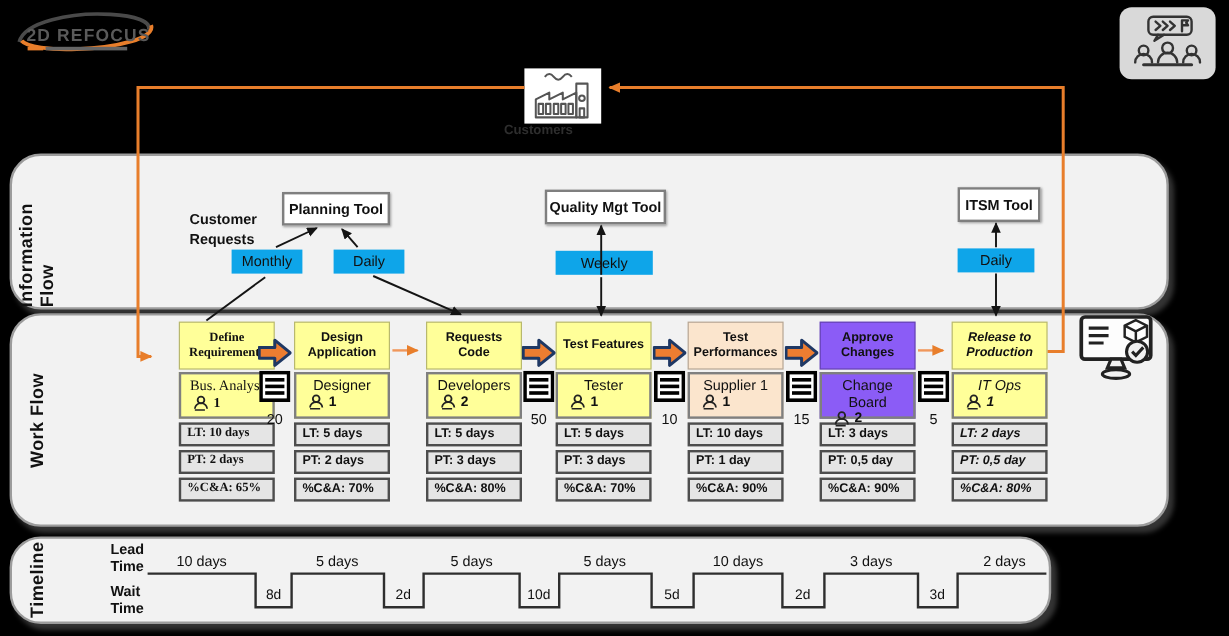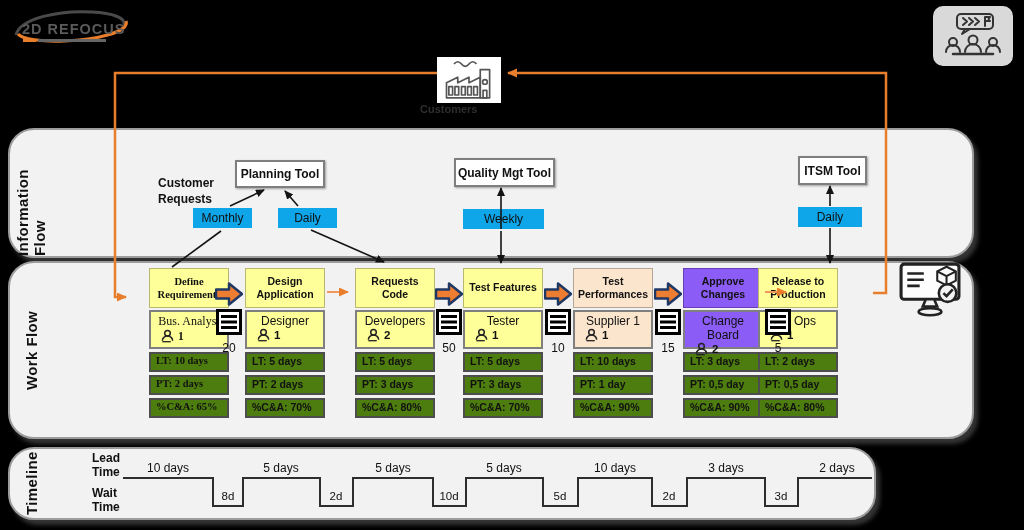--- a/index.html
+++ b/index.html
@@ -35,21 +35,21 @@
             font-size:12px;color:#111;line-height:1.3;}
   
   .col{position:absolute;top:268px;width:80px;}
   .ptitle{height:40px;border:1px solid rgba(0,0,0,.28);display:flex;align-items:center;
           justify-content:center;text-align:center;font-weight:bold;font-size:10.5px;
           line-height:1.25;color:#111;padding:0 2px;box-sizing:border-box;}
   .prole{margin-top:2px;height:33px;border:2px solid #7f7f7f;font-size:12px;color:#111;
          text-align:center;padding-top:2px;}
   .roleline{display:flex;align-items:center;gap:3px;margin:0 0 0 9px;font-size:11.5px;
             font-weight:bold;text-align:left;}
-  .prow{margin-top:3px;height:15px;border:2px solid #4d4d4d;background:#4d7c0f;font-size:10.5px;
+  .prow{margin-top:3px;height:15px;border:2px solid #4d4d4d;background:#e5e5e5;font-size:10.5px;
         font-weight:600;color:#111;padding:1px 0 0 5px;}
   .c-yellow{background:#FFFF99;} .c-tan{background:#FBE5CD;} .c-blue{background:#8b5cf6;}
   .blockarrow{position:absolute;top:281px;}
   .queue{position:absolute;top:309px;width:26px;text-align:center;}
   .qnum{font-size:12px;color:#111;margin-top:2px;text-align:center;}
   .software-label{position:absolute;left:884px;top:324px;width:94px;text-align:center;
                   font-weight:bold;font-size:11.5px;color:#262626;line-height:1.3;}
   .monitor{position:absolute;left:899px;top:262px;}
   
   .tl-head{position:absolute;left:92px;width:46px;font-weight:bold;font-size:12px;color:#111;
@@ -218,21 +218,21 @@
             <path d="M2.5 13.6 H11.5" stroke-width="1.4"></path>
           </svg>
           <span>2</span>
         </div>
     </div>
     <div class="prow">LT: 3 days</div>
     <div class="prow">PT: 0,5 day</div>
     <div class="prow">%C&amp;A: 90%</div>
   </div>
 
-  <div class="col" style="left:758px;">
+  <div class="col" style="left:793px;font-style:italic;">
     <div class="ptitle c-yellow">Release to Production</div>
     <div class="prole c-yellow">
       <span>IT Ops</span>
       <div class="roleline">
           <svg width="15" height="14" viewBox="0 0 16 15" fill="none" stroke="#222" stroke-width="1.6">
             <circle cx="8" cy="4.6" r="3"></circle>
             <path d="M2.5 12.5 a5.5 5 0 0 1 11 0"></path>
             <path d="M2.5 13.6 H11.5" stroke-width="1.4"></path>
           </svg>
           <span>1</span>

